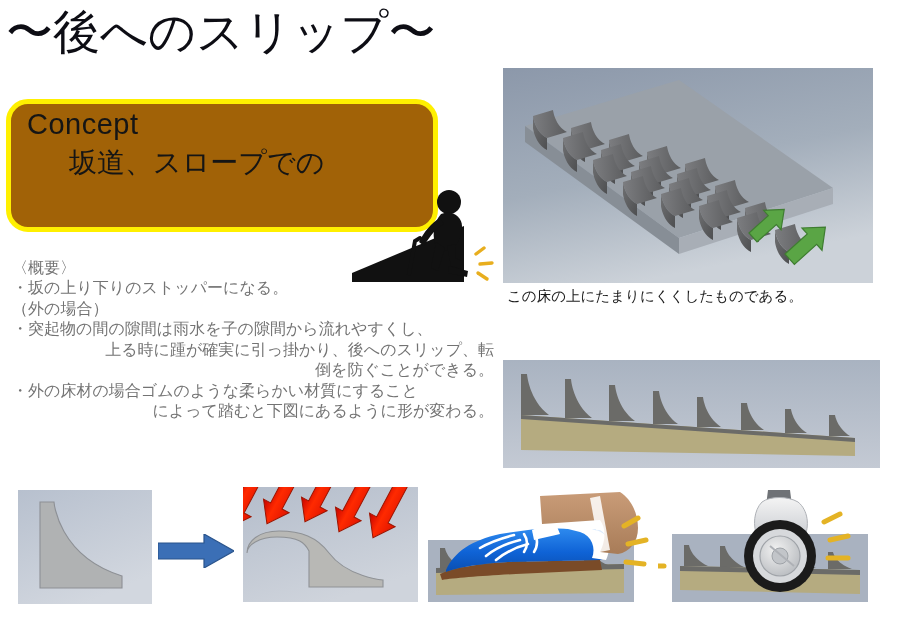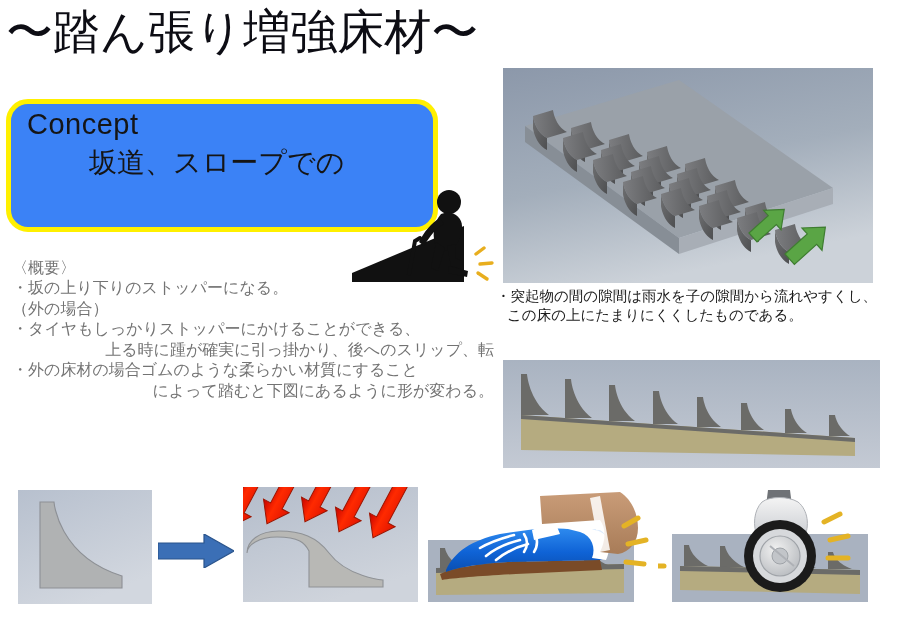--- a/index.html
+++ b/index.html
@@ -33,39 +33,38 @@
 
   
   #concept-box {
     position: absolute;
     left: 6px;
     top: 99px;
     width: 432px;
     height: 133px;
     border: 5px solid #FFF000;
     border-radius: 22px;
-    background: #3b82f6;
+    background: #a16207;
     box-sizing: border-box;
   }
   #concept-label {
     position: absolute;
     left: 16px;
     top: 4px;
     font-family: "Liberation Sans", "DejaVu Sans", sans-serif;
     font-size: 29px;
     color: #151515;
     letter-spacing: 0.5px;
   }
   #concept-line1, #concept-line2 {
     position: absolute;
     font-family: Liberation Serif, serif;
     font-size: 28px;
     color: #151515;
     white-space: nowrap;
-    margin-left: 20px;
   }
   #concept-line1 { left: 58px; top: 40px; }
   #concept-line2 { left: 58px; top: 79px; }
 
   
   #person-illus {
     position: absolute;
     left: 352px;
     top: 178px;
     width: 150px;
@@ -147,21 +146,21 @@
     height: 34px;
   }
 
   .svgfull { display: block; width: 100%; height: 100%; }
 </style>
 </head>
 <body>
 
 <div id="slide">
 
-  <div id="title">〜踏ん張り増強床材〜</div>
+  <div id="title">〜後へのスリップ〜</div>
 
   <div id="concept-box">
     <div id="concept-label">Concept</div>
     <div id="concept-line1">坂道、スロープでの</div>
   </div>
 
   <div id="person-illus">
     <svg class="svgfull" viewBox="0 0 150 104" xmlns="http://www.w3.org/2000/svg">
 
       <polygon points="0,104 0,95 112,48 112,104" fill="#111111"></polygon>
@@ -187,22 +186,23 @@
       </g>
     </svg>
   </div>
 
   <div id="summary">
     <div class="srow">〈概要〉</div>
     <div class="srow">・坂の上り下りのストッパーになる。</div>
 
     <div class="srow">（外の場合）</div>
 
-    <div class="srow">・タイヤもしっかりストッパーにかけることができる、</div>
+    <div class="srow">・突起物の間の隙間は雨水を子の隙間から流れやすくし、</div>
     <div class="srow indent1">上る時に踵が確実に引っ掛かり、後へのスリップ、転</div>
+    <div class="srow indent1">倒を防ぐことができる。</div>
 
     <div class="srow">・外の床材の場合ゴムのような柔らかい材質にすること</div>
     <div class="srow indent1">によって踏むと下図にあるように形が変わる。</div>
 
   </div>
 
   <div class="panel" id="panel-3d">
     <svg class="svgfull" viewBox="0 0 370 215" xmlns="http://www.w3.org/2000/svg" preserveAspectRatio="none">
       <defs>
         <linearGradient id="bgGrad3d" x1="0" y1="0" x2="0.35" y2="1">
@@ -327,21 +327,20 @@
           <polygon points="0,0 26,0 26,-7 42,6 26,19 26,12 0,12" fill="#5AA545" stroke="#3f7d31" stroke-width="1.2"></polygon>
         </g>
         <g transform="translate(282,186) rotate(-42)">
           <polygon points="0,0 30,0 30,-8 48,7 30,22 30,14 0,14" fill="#5AA545" stroke="#3f7d31" stroke-width="1.2"></polygon>
         </g>
       </g>
     </svg>
   </div>
 
   <div id="caption-3d">
-    <div class="cline">・突起物の間の隙間は雨水を子の隙間から流れやすくし、</div>
     <div class="cline cindent">この床の上にたまりにくくしたものである。</div>
   </div>
 
   <div class="panel" id="panel-profile">
     <svg class="svgfull" viewBox="0 0 377 108" xmlns="http://www.w3.org/2000/svg" preserveAspectRatio="none">
       <defs>
         <linearGradient id="bgProf" x1="0" y1="0" x2="0" y2="1">
           <stop offset="0%" stop-color="#a9b3c1"></stop>
           <stop offset="100%" stop-color="#c4cad4"></stop>
         </linearGradient>

